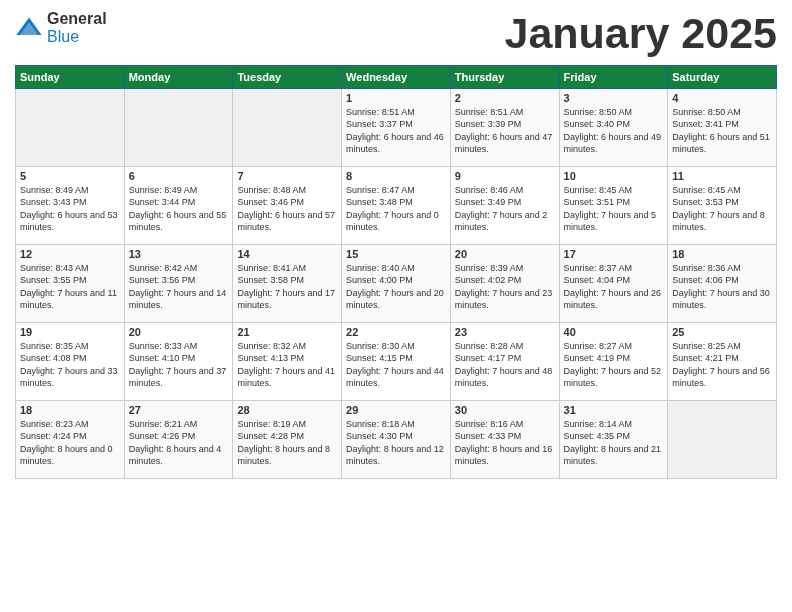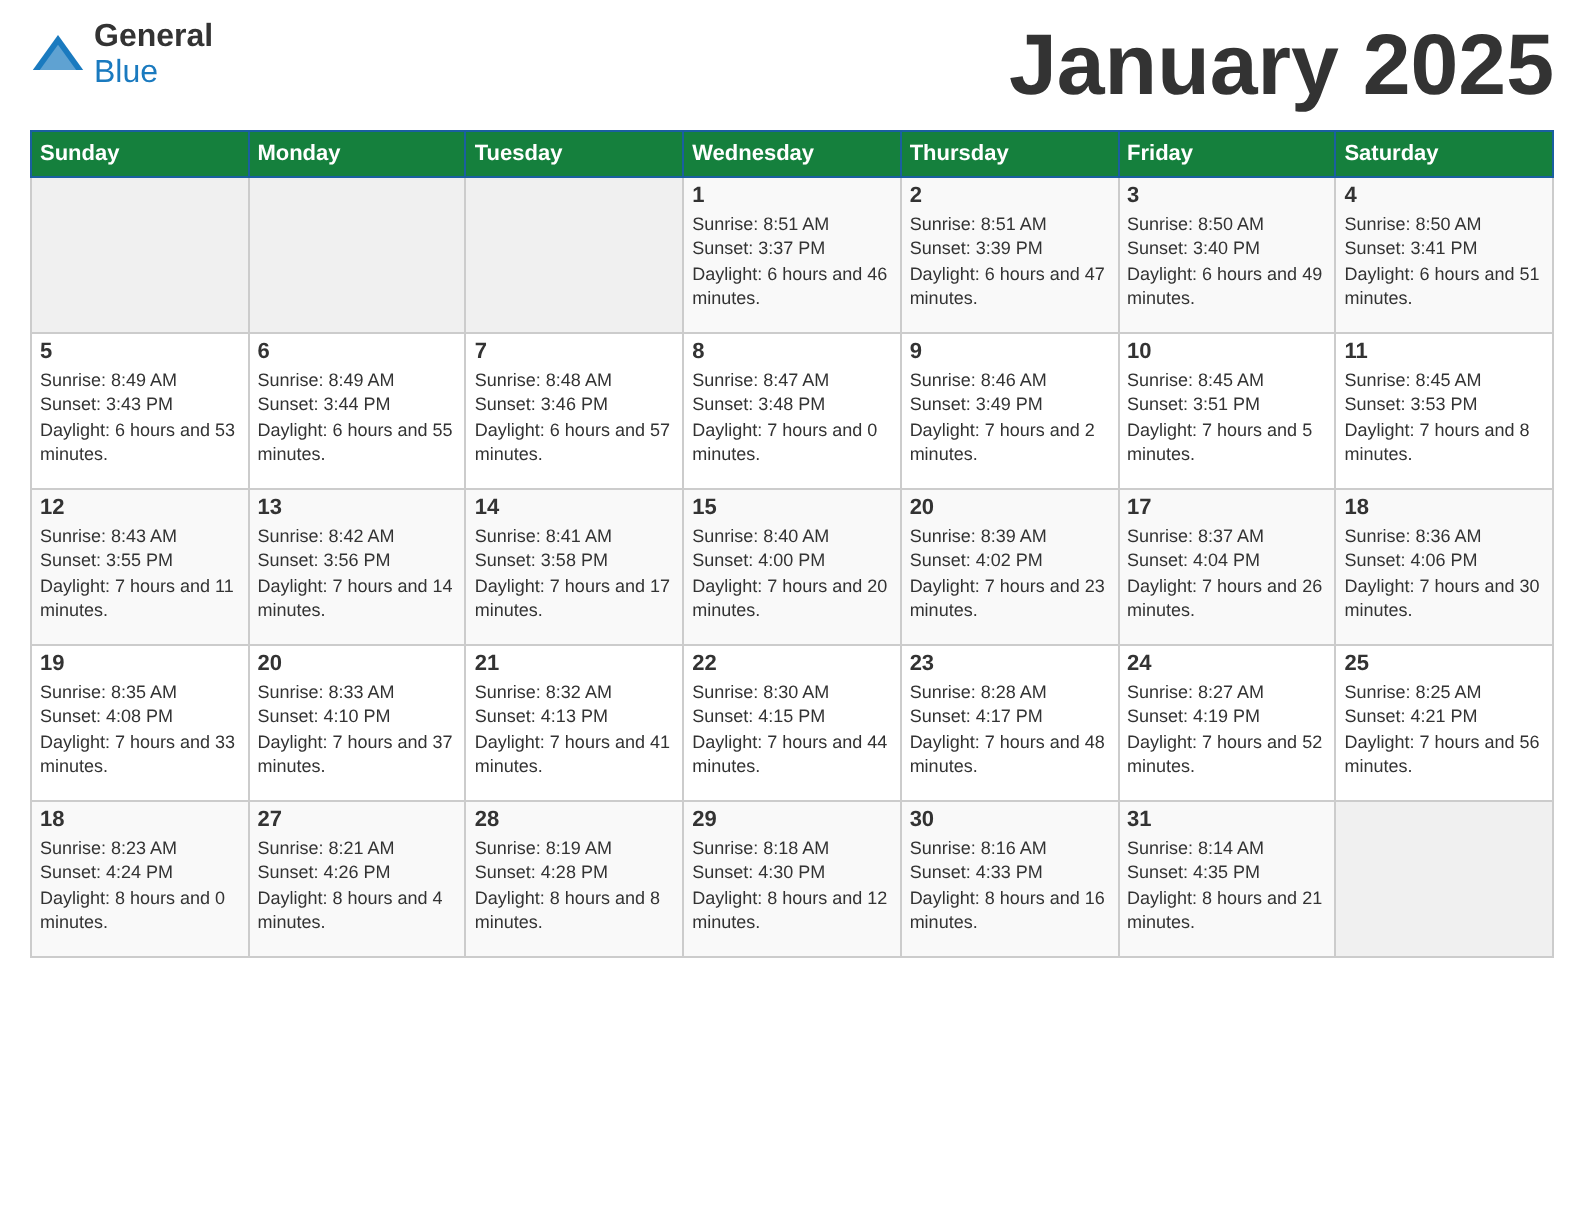--- a/index.html
+++ b/index.html
@@ -229,21 +229,21 @@
           </td>
           <td>
             <span class="day-num">22</span>
             <div class="cell-text">Sunrise: 8:30 AM<br>Sunset: 4:15 PM<br>Daylight: 7 hours and 44 minutes.</div>
           </td>
           <td>
             <span class="day-num">23</span>
             <div class="cell-text">Sunrise: 8:28 AM<br>Sunset: 4:17 PM<br>Daylight: 7 hours and 48 minutes.</div>
           </td>
           <td>
-            <span class="day-num">24</span>
+            <span class="day-num">40</span>
             <div class="cell-text">Sunrise: 8:27 AM<br>Sunset: 4:19 PM<br>Daylight: 7 hours and 52 minutes.</div>
           </td>
           <td>
             <span class="day-num">25</span>
             <div class="cell-text">Sunrise: 8:25 AM<br>Sunset: 4:21 PM<br>Daylight: 7 hours and 56 minutes.</div>
           </td>
         </tr>
         <tr>
           <td>
             <span class="day-num">18</span>

